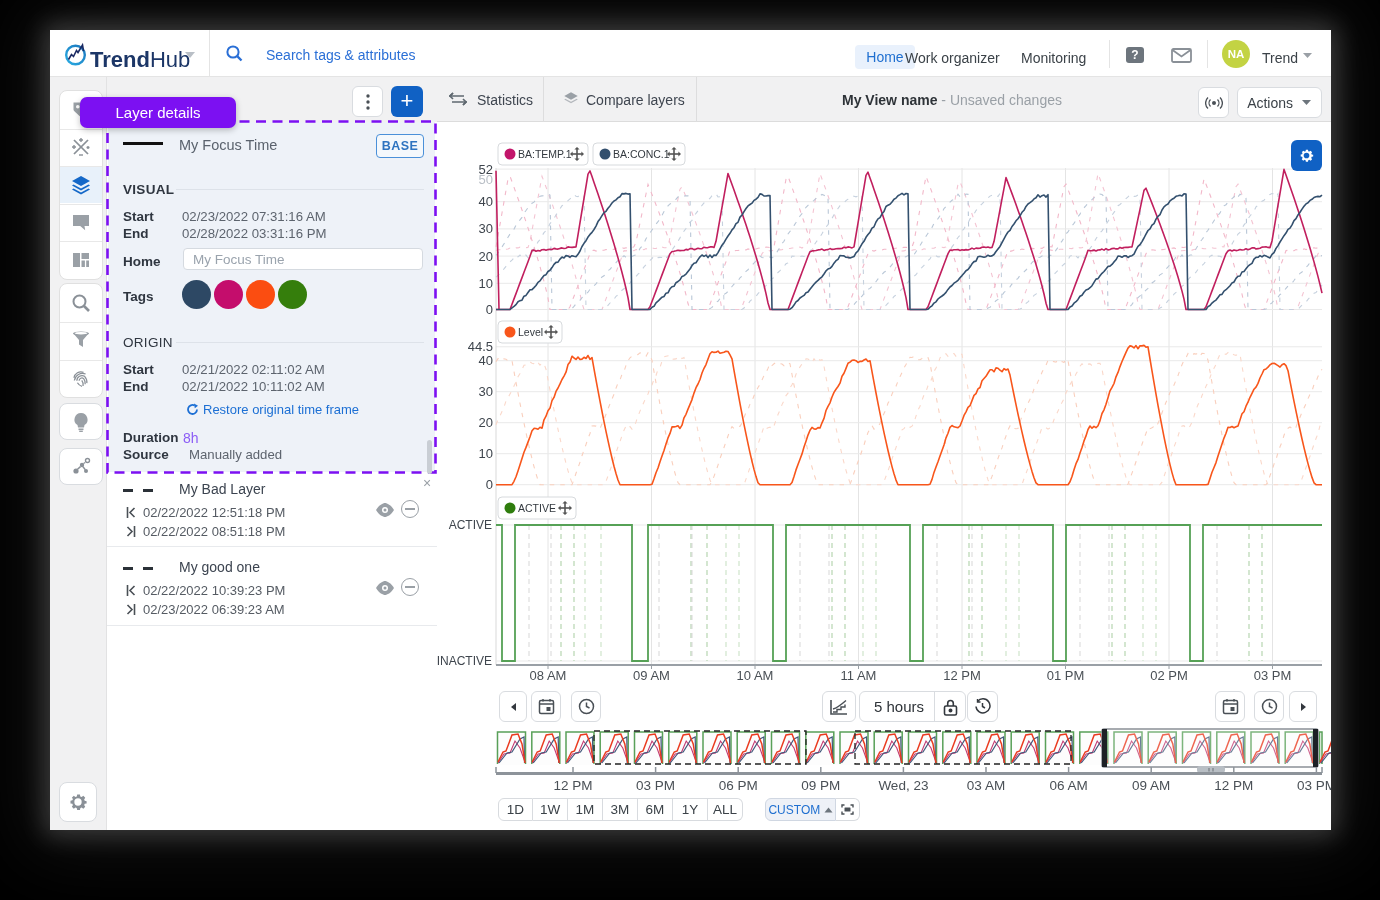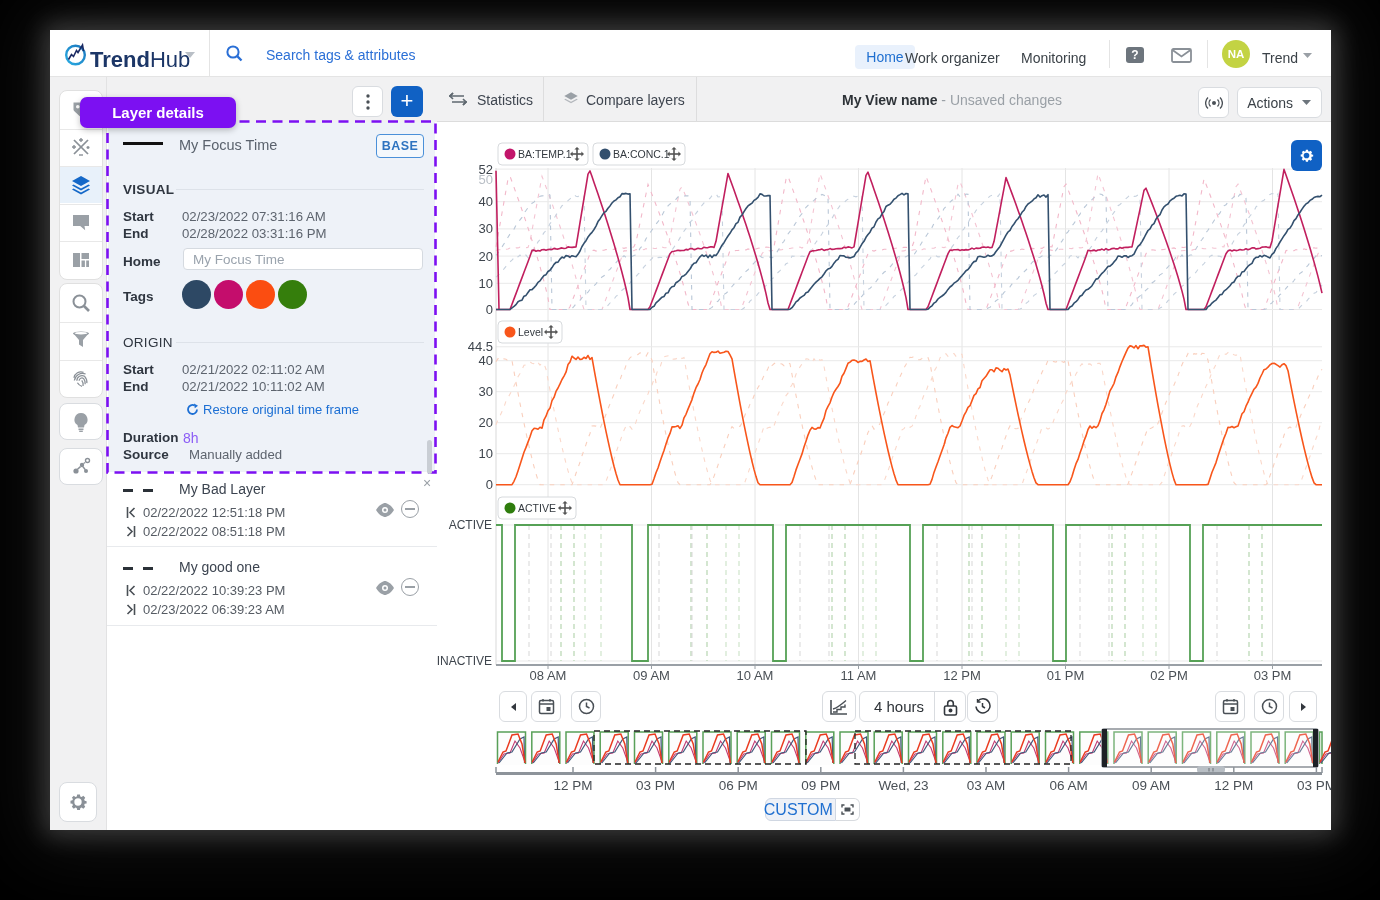--- a/index.html
+++ b/index.html
@@ -193,21 +193,21 @@
 <div class="abs" style="left:153px;top:372px;font-size:13px;color:#1c6fd4">Restore original time frame</div>
 
 <div class="abs" style="left:73px;top:400px;font-size:13.5px;font-weight:bold;color:#2f3640">Duration</div>
 <div class="abs" style="left:133px;top:400px;font-size:14px;color:#8b5cf6">8h</div>
 <div class="abs" style="left:73px;top:417px;font-size:13.5px;font-weight:bold;color:#2f3640">Source</div>
 <div class="abs" style="left:139px;top:417px;font-size:13.2px;color:#5d646e">Manually added</div>
 
 <div class="abs" style="left:377px;top:410px;width:5px;height:34px;background:#c9ced4;border-radius:3px"></div>
 <div class="abs" style="left:373px;top:447px;width:12px;height:12px;color:#9aa0a6;font-size:14px;line-height:12px">×</div>
 
-<div class="abs" style="left:30px;top:67px;width:156px;height:31px;background:#7c10f2;border-radius:7px;color:#fff;font-size:15px;font-weight:bold;text-align:center;line-height:31px;box-shadow:0 2px 6px rgba(0,0,0,.25)">Layer details</div>
+<div class="abs" style="left:30px;top:67px;width:156px;height:31px;background:#7c10f2;border-radius:7px;color:#fff;font-size:15px;font-weight:normal;text-align:center;line-height:31px;box-shadow:0 2px 6px rgba(0,0,0,.25)">Layer details</div>
 
 <div class="abs" style="left:73px;top:459px;width:10px;height:3px;background:#2b3138"></div>
 <div class="abs" style="left:93px;top:459px;width:10px;height:3px;background:#2b3138"></div>
 <div class="abs" style="left:129px;top:451px;font-size:14px;color:#3c4450">My Bad Layer</div>
 <svg class="abs" style="left:76px;top:477px" width="10" height="11" viewBox="0 0 10 11" stroke="#4a5056" stroke-width="1.6" fill="none">
       <line x1="1.5" y1="0" x2="1.5" y2="11"></line>
       <path d="M8.5 1 L4 5.5 L8.5 10"></path>
     </svg>
 <div class="abs" style="left:93px;top:475px;font-size:13px;color:#555b63">02/22/2022 12:51:18 PM</div>
 <svg class="abs" style="left:76px;top:496px" width="10" height="11" viewBox="0 0 10 11" stroke="#4a5056" stroke-width="1.6" fill="none">
@@ -455,21 +455,21 @@
       </svg>
     </div>
 <div class="btn" style="left:772px;top:661px;width:34px;height:31px">
       <svg width="18" height="16" viewBox="0 0 18 16" fill="none" stroke="#4a5056" stroke-width="1.4">
         <path d="M1 1 V15 H17" stroke-width="1.6"></path>
         <path d="M3 13 h4 v-2.5 h4 V8 h4 V5.5"></path>
         <path d="M3 10 C7 9 12 5 16 1.5"></path>
       </svg>
     </div>
 <div class="btn" style="left:809px;top:661px;width:107px;height:31px;font-size:15px;color:#2e3338;justify-content:flex-start">
-      <span style="margin-left:14px">4 hours</span>
+      <span style="margin-left:14px">5 hours</span>
 <div style="position:absolute;left:74px;top:0;width:1px;height:30px;background:#d9dce0"></div>
 <svg style="position:absolute;left:83px;top:7px" width="15" height="17" viewBox="0 0 15 17" fill="none" stroke="#33383e" stroke-width="1.6">
         <rect x="1.5" y="7" width="12" height="9" rx="1.5"></rect>
         <path d="M4.7 7 V4.3 a2.8 2.8 0 0 1 5.6 0 V7"></path>
         <circle cx="7.5" cy="11.5" r="1.2" fill="#33383e"></circle>
       </svg>
     </div>
 <div class="btn" style="left:917px;top:661px;width:31px;height:31px">
       <svg width="17" height="17" viewBox="0 0 17 17" fill="none" stroke="#33383e" stroke-width="1.5">
         <path d="M3.5 3.5 A7 7 0 1 1 2 8.5"></path>
@@ -628,21 +628,30 @@
         <line x1="631.6" y1="41" x2="631.6" y2="47" stroke="#8d939a" stroke-width="1.5"></line>
         <text x="631.6" y="64" text-anchor="middle" font-size="13.5" fill="#4a5056">06 AM</text>
         <line x1="714.2" y1="41" x2="714.2" y2="47" stroke="#8d939a" stroke-width="1.5"></line>
         <text x="714.2" y="64" text-anchor="middle" font-size="13.5" fill="#4a5056">09 AM</text>
         <line x1="796.8" y1="41" x2="796.8" y2="47" stroke="#8d939a" stroke-width="1.5"></line>
         <text x="796.8" y="64" text-anchor="middle" font-size="13.5" fill="#4a5056">12 PM</text>
         <line x1="879.4" y1="41" x2="879.4" y2="47" stroke="#8d939a" stroke-width="1.5"></line>
         <text x="879.4" y="64" text-anchor="middle" font-size="13.5" fill="#4a5056">03 PM</text>
       </svg>
     </div>
-    <div class="abs" style="left:715px;top:768px;width:71px;height:23px;background:#eef1f7;border:1px solid #d0d7e2;border-radius:6px 0 0 6px;font-size:16px;color:#1f6fd0;display:flex;align-items:center;justify-content:center">CUSTOM&nbsp;<svg width="9" height="6" viewBox="0 0 9 6">
+<div class="abs" style="left:448px;top:768px;height:23px;display:flex">
+      <div style="width:35px;background:#fff;border:1px solid #d8dbdf;border-radius:6px 0 0 6px;font-size:13.5px;color:#3b4248;display:flex;align-items:center;justify-content:center">1D</div>
+      <div style="width:35px;background:#fff;border:1px solid #d8dbdf;border-left:none;font-size:13.5px;color:#3b4248;display:flex;align-items:center;justify-content:center">1W</div>
+      <div style="width:35px;background:#fff;border:1px solid #d8dbdf;border-left:none;font-size:13.5px;color:#3b4248;display:flex;align-items:center;justify-content:center">1M</div>
+      <div style="width:35px;background:#fff;border:1px solid #d8dbdf;border-left:none;font-size:13.5px;color:#3b4248;display:flex;align-items:center;justify-content:center">3M</div>
+      <div style="width:35px;background:#fff;border:1px solid #d8dbdf;border-left:none;font-size:13.5px;color:#3b4248;display:flex;align-items:center;justify-content:center">6M</div>
+      <div style="width:35px;background:#fff;border:1px solid #d8dbdf;border-left:none;font-size:13.5px;color:#3b4248;display:flex;align-items:center;justify-content:center">1Y</div>
+      <div style="width:35px;background:#fff;border:1px solid #d8dbdf;border-left:none;border-radius:0 6px 6px 0;font-size:13.5px;color:#3b4248;display:flex;align-items:center;justify-content:center">ALL</div>
+    </div>
+    <div class="abs" style="left:715px;top:768px;width:71px;height:23px;background:#eef1f7;border:1px solid #d0d7e2;border-radius:6px 0 0 6px;font-size:12px;color:#1f6fd0;display:flex;align-items:center;justify-content:center">CUSTOM&nbsp;<svg width="9" height="6" viewBox="0 0 9 6">
         <path d="M0.5 5.5 L4.5 0.5 L8.5 5.5 Z" fill="#6d757d"></path>
       </svg></div>
 <div class="abs" style="left:786px;top:768px;width:24px;height:23px;background:#fff;border:1px solid #d8dbdf;border-left:none;border-radius:0 6px 6px 0;display:flex;align-items:center;justify-content:center">
       <svg width="13" height="11" viewBox="0 0 13 11" fill="none" stroke="#4a5056" stroke-width="1.4">
         <path d="M1 3.5 V1 h2.5 M9.5 1 H12 v2.5 M12 7.5 V10 H9.5 M3.5 10 H1 V7.5"></path>
         <rect x="3.5" y="3.5" width="6" height="4" fill="#4a5056" stroke="none" rx=".5"></rect>
       </svg>
     </div>
   </div>
 </body></html>

